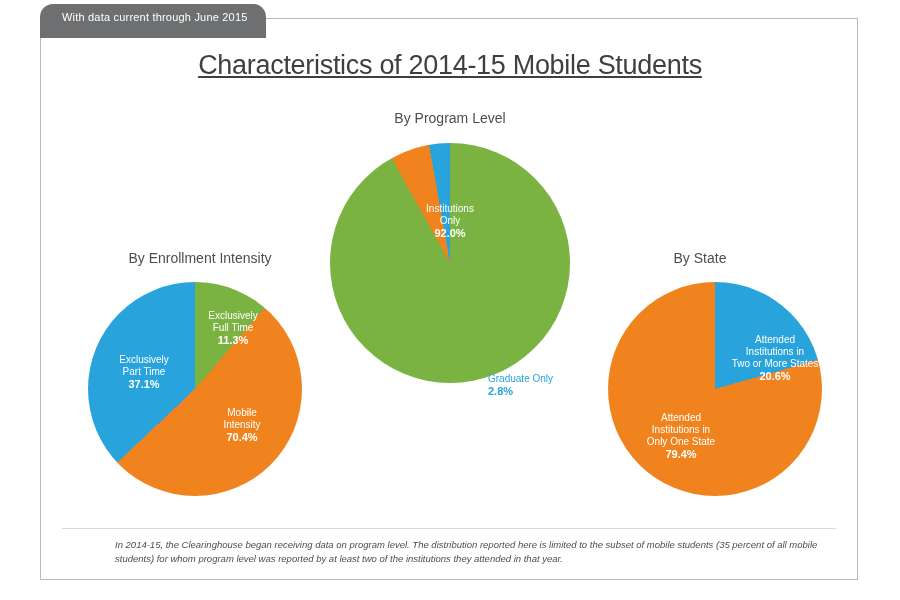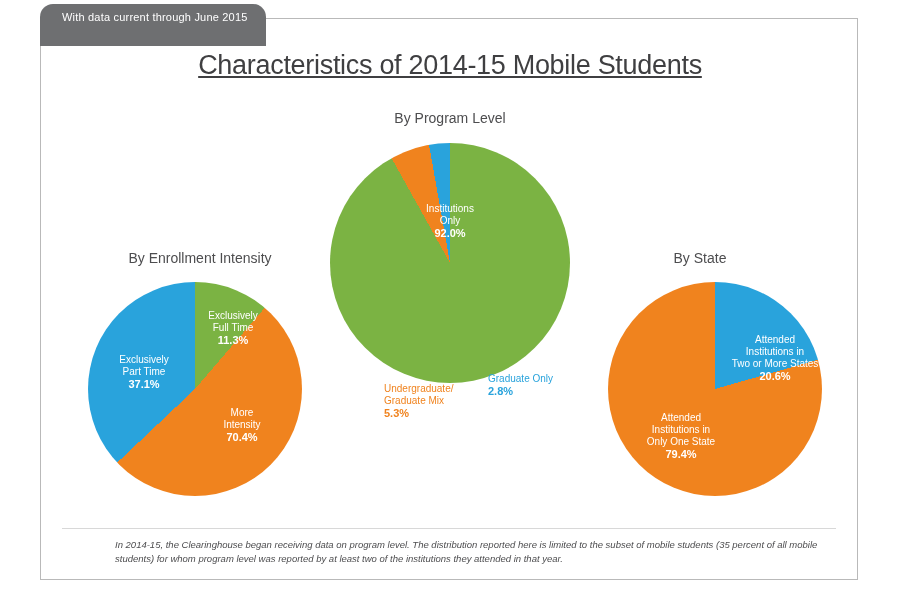--- a/index.html
+++ b/index.html
@@ -28,21 +28,21 @@
   }
 
   
   .ribbon {
     position: absolute;
     left: 40px;
     top: 4px;
     height: 26px;
     background: #6e6f71;
     border-radius: 13px 13px 0 0;
-    padding: 0 18px 16px 22px;
+    padding: 0 18px 8px 22px;
     display: flex;
     align-items: center;
     color: #ffffff;
     font-size: 11px;
     letter-spacing: 0.2px;
     white-space: nowrap;
     z-index: 5;
   }
 
   
@@ -145,45 +145,40 @@
 
 <div class="pie-wrap" id="pie-program-wrap">
   <div class="pie" id="pie-program" style="background: conic-gradient(rgb(123, 179, 67) 0deg, rgb(123, 179, 67) 330.869deg, rgb(240, 131, 30) 330.869deg, rgb(240, 131, 30) 349.93deg, rgb(41, 163, 220) 349.93deg, rgb(41, 163, 220) 360deg);"></div>
 
   <div class="slice-label" style="left:60px; top:60px; width:120px;">
     <div>Institutions</div>
     <div>Only</div>
     <div class="val">92.0%</div>
   </div>
 
-  <div class="out-label out-orange" style="left:54px; top:240px; width:120px;">
-    <div>Undergraduate/</div>
-    <div>Graduate Mix</div>
-    <div class="val">5.3%</div>
-  </div>
 
   <div class="out-label out-blue" style="left:158px; top:230px; width:110px;">
     <div>Graduate Only</div>
     <div class="val">2.8%</div>
   </div>
 </div>
 
 <div class="sub-title" id="title-enrollment">By Enrollment Intensity</div>
 
 <div class="pie-wrap" id="pie-enrollment-wrap">
   <div class="pie" id="pie-enrollment" style="background: conic-gradient(rgb(123, 179, 67) 0deg, rgb(123, 179, 67) 40.639deg, rgb(240, 131, 30) 40.639deg, rgb(240, 131, 30) 226.573deg, rgb(41, 163, 220) 226.573deg, rgb(41, 163, 220) 360deg);"></div>
 
   <div class="slice-label" style="left:97px; top:28px; width:96px;">
     <div>Exclusively</div>
     <div>Full Time</div>
     <div class="val">11.3%</div>
   </div>
 
   <div class="slice-label" style="left:106px; top:125px; width:96px;">
-    <div>More</div>
+    <div>Mobile</div>
     <div>Intensity</div>
     <div class="val">70.4%</div>
   </div>
 
   <div class="slice-label" style="left:8px; top:72px; width:96px;">
     <div>Exclusively</div>
     <div>Part Time</div>
     <div class="val">37.1%</div>
   </div>
 </div>

